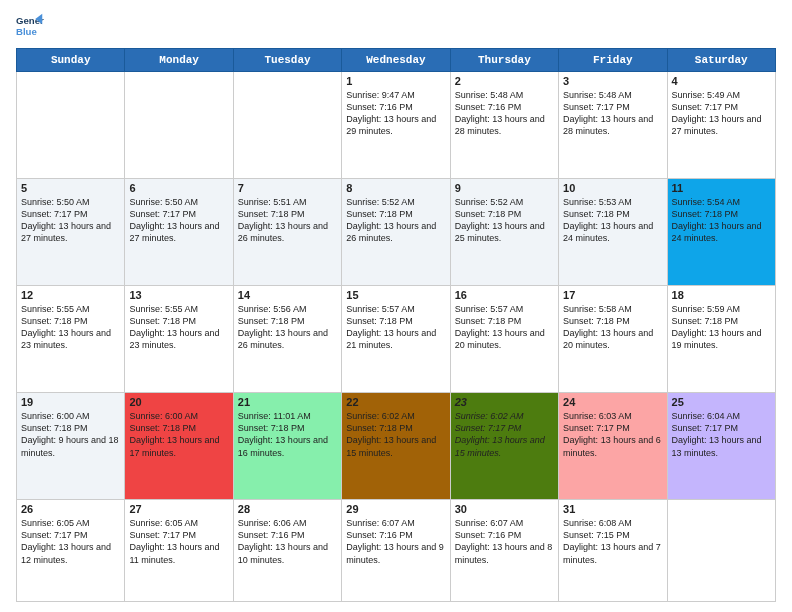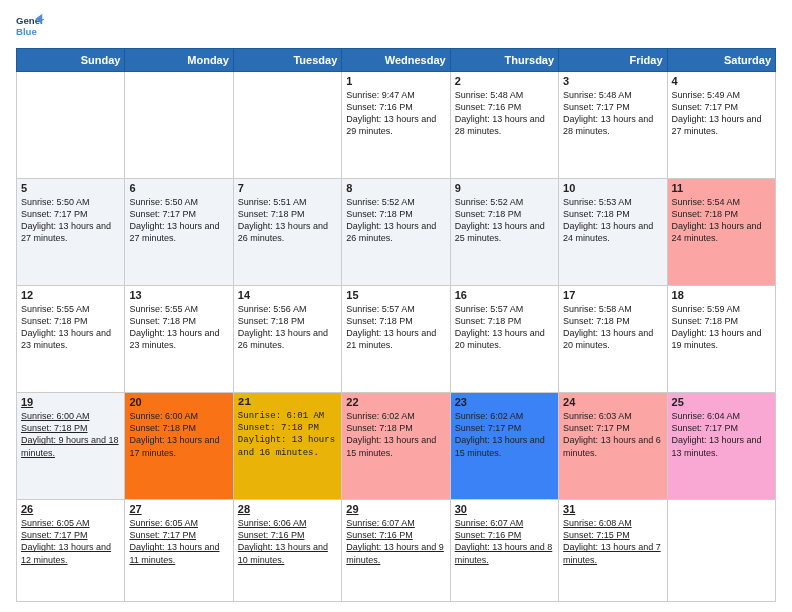--- a/index.html
+++ b/index.html
@@ -51,21 +51,22 @@
       width: 100%;
       table-layout: fixed;
     }
     .calendar th {
       background: #2a6db5;
       color: #fff;
       font-size: 11px;
       font-weight: bold;
       padding: 5px 4px;
       border: 1px solid #1a5a9a;
-      text-align: right;
+      text-align: center;
+      font-family: Liberation Mono, monospace;
     }
     .calendar td {
       border: 1px solid #ccc;
       vertical-align: top;
       padding: 3px 4px;
       font-size: 9.5px;
       color: #222;
       background: #fff;
       height: 82px;
     }
@@ -81,21 +82,20 @@
     .cell-text {
       font-size: 9px;
       line-height: 1.35;
       color: #222;
     }
     .empty-cell {
       background: #fff !important;
     }
     .last-row td {
       height: 78px;
-      text-decoration: underline;
     }
   </style>
 </head>
 <body>
 
 <div class="page">
   <div class="header">
     <div class="logo">
       <svg class="logo-icon" viewBox="0 0 32 32" xmlns="http://www.w3.org/2000/svg">
         <text x="0" y="14" font-size="11" font-weight="bold" fill="#1a3a5c">General</text>
@@ -181,21 +181,21 @@
             <div class="cell-text">Sunrise: 5:52 AM</div>
             <div class="cell-text">Sunset: 7:18 PM</div>
             <div class="cell-text">Daylight: 13 hours and 25 minutes.</div>
           </td>
           <td style="background: rgb(240, 244, 248);">
             <span class="day-num">10</span>
             <div class="cell-text">Sunrise: 5:53 AM</div>
             <div class="cell-text">Sunset: 7:18 PM</div>
             <div class="cell-text">Daylight: 13 hours and 24 minutes.</div>
           </td>
-          <td style="background: #fca5a5;">
+          <td style="background: #0ea5e9;">
             <span class="day-num">11</span>
             <div class="cell-text">Sunrise: 5:54 AM</div>
             <div class="cell-text">Sunset: 7:18 PM</div>
             <div class="cell-text">Daylight: 13 hours and 24 minutes.</div>
           </td>
         </tr>
         <tr>
           <td>
             <span class="day-num">12</span>
             <div class="cell-text">Sunrise: 5:55 AM</div>
@@ -233,57 +233,57 @@
             <div class="cell-text">Daylight: 13 hours and 20 minutes.</div>
           </td>
           <td>
             <span class="day-num">18</span>
             <div class="cell-text">Sunrise: 5:59 AM</div>
             <div class="cell-text">Sunset: 7:18 PM</div>
             <div class="cell-text">Daylight: 13 hours and 19 minutes.</div>
           </td>
         </tr>
         <tr>
-          <td style="background: rgb(240, 244, 248); text-decoration: underline;">
+          <td style="background: rgb(240, 244, 248);">
             <span class="day-num">19</span>
             <div class="cell-text">Sunrise: 6:00 AM</div>
             <div class="cell-text">Sunset: 7:18 PM</div>
             <div class="cell-text">Daylight: 9 hours and 18 minutes.</div>
           </td>
-          <td style="background: #f97316;">
+          <td style="background: #ef4444;">
             <span class="day-num">20</span>
             <div class="cell-text">Sunrise: 6:00 AM</div>
             <div class="cell-text">Sunset: 7:18 PM</div>
             <div class="cell-text">Daylight: 13 hours and 17 minutes.</div>
           </td>
-          <td style="background: #eab308; font-family: Liberation Mono, monospace;">
+          <td style="background: #86efac;">
             <span class="day-num">21</span>
-            <div class="cell-text">Sunrise: 6:01 AM</div>
+            <div class="cell-text">Sunrise: 11:01 AM</div>
             <div class="cell-text">Sunset: 7:18 PM</div>
             <div class="cell-text">Daylight: 13 hours and 16 minutes.</div>
           </td>
-          <td style="background: #fca5a5;">
+          <td style="background: #a16207;">
             <span class="day-num">22</span>
             <div class="cell-text">Sunrise: 6:02 AM</div>
             <div class="cell-text">Sunset: 7:18 PM</div>
             <div class="cell-text">Daylight: 13 hours and 15 minutes.</div>
           </td>
-          <td style="background: #3b82f6;">
+          <td style="background: #4d7c0f; font-style: italic;">
             <span class="day-num">23</span>
             <div class="cell-text">Sunrise: 6:02 AM</div>
             <div class="cell-text">Sunset: 7:17 PM</div>
             <div class="cell-text">Daylight: 13 hours and 15 minutes.</div>
           </td>
           <td style="background: #fca5a5;">
             <span class="day-num">24</span>
             <div class="cell-text">Sunrise: 6:03 AM</div>
             <div class="cell-text">Sunset: 7:17 PM</div>
             <div class="cell-text">Daylight: 13 hours and 6 minutes.</div>
           </td>
-          <td style="background: #f9a8d4; margin-top: 32px;">
+          <td style="background: #c4b5fd; margin-top: 32px;">
             <span class="day-num">25</span>
             <div class="cell-text">Sunrise: 6:04 AM</div>
             <div class="cell-text">Sunset: 7:17 PM</div>
             <div class="cell-text">Daylight: 13 hours and 13 minutes.</div>
           </td>
         </tr>
         <tr class="last-row">
           <td>
             <span class="day-num">26</span>
             <div class="cell-text">Sunrise: 6:05 AM</div>

